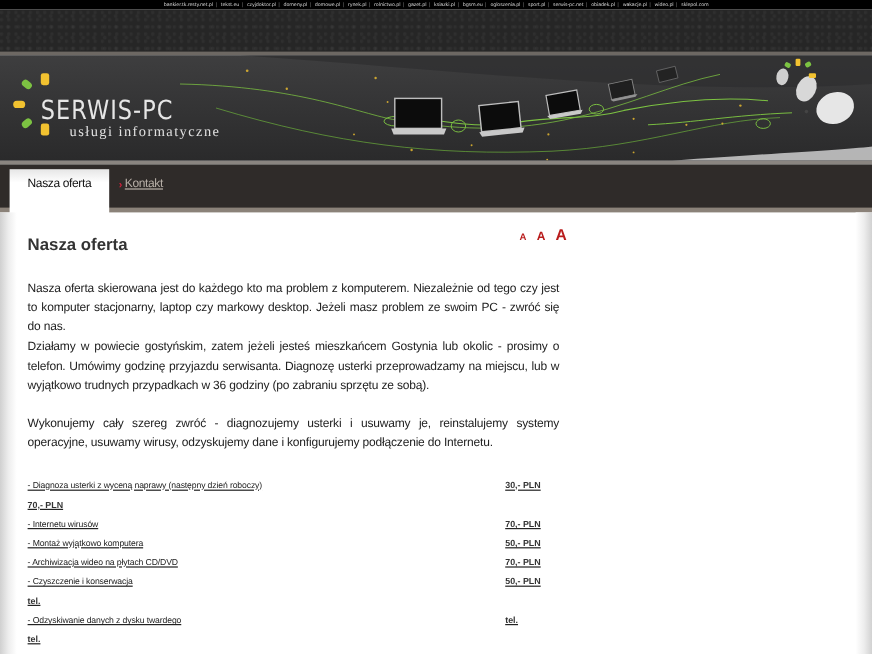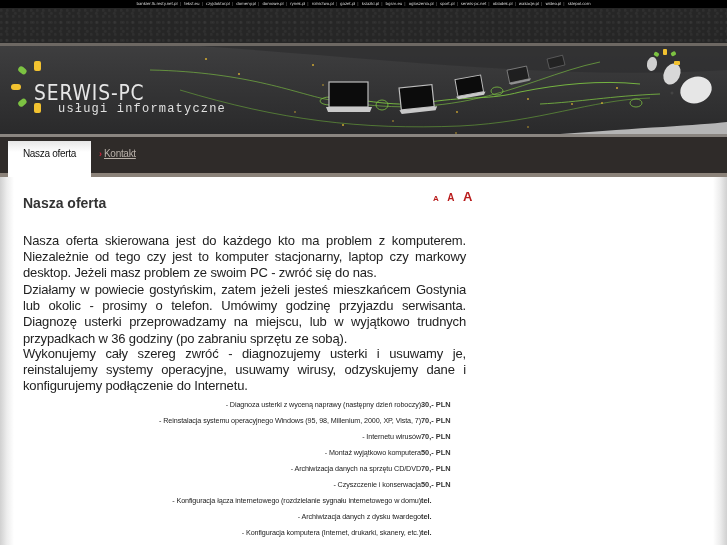--- a/index.html
+++ b/index.html
@@ -36,21 +36,21 @@
   .banner svg { position: absolute; left: 0; top: 0; }
   .bannerline { position: absolute; left: 0; top: 134px; width: 727px; height: 3px; background: #8a8580; }
 
   .logo-text {
     position: absolute; left: 34px; top: 80px; color: #e6e6e6; font-size: 22px;
     font-family: "DejaVu Sans", sans-serif; font-weight: normal; letter-spacing: 1px;
     transform: scaleX(0.85); transform-origin: left center;
   }
   .logo-sub {
     position: absolute; left: 58px; top: 102px; color: #e0e0e0; font-size: 12px;
-    font-family: Liberation Mono, monospace; letter-spacing: 1.2px;
+    font-family: Liberation Serif, serif; letter-spacing: 1.2px;
   }
 
   
   .navbar {
     position: absolute; left: 0; top: 137px; width: 727px; height: 37px;
     background: #2f2b29;
   }
   .nav-bottom { position: absolute; left: 0; top: 173px; width: 727px; height: 4px; background: #8b8279; }
   .tab-active {
     position: absolute; left: 8px; top: 141px; width: 83px; height: 37px;
@@ -76,31 +76,31 @@
   .page-title {
     position: absolute; left: 23px; top: 195px; font-size: 14px; font-weight: bold; color: #333;
   }
   .font-sizes { position: absolute; left: 433px; top: 187px; color: #b91c1c; font-weight: bold; }
   .font-sizes span { margin-right: 4px; cursor: pointer; }
   .fs-s { font-size: 8px; }
   .fs-m { font-size: 10px; }
   .fs-l { font-size: 13px; }
 
   .para {
-    position: absolute; left: 23px; width: 443px; font-size: 13px; line-height: 16.2px; color: #222;
+    position: absolute; left: 23px; width: 443px; font-size: 10px; line-height: 16.2px; color: #222;
     text-align: justify; letter-spacing: -0.15px;
   }
   .p1 { top: 233px; }
   .p2 { top: 282px; }
   .p3 { top: 346px; }
 
   .prices { position: absolute; left: 23px; top: 396px; width: 440px; }
   .price-row {
-    height: 16.1px; display: flex; justify-content: flex-end; align-items: center;
-    font-size: 7.2px; color: #222;
+    height: 16.1px; display: flex; justify-content: space-between; align-items: center;
+    font-size: 7.2px; color: #222; text-decoration: underline;
   }
   .price-row .svc { letter-spacing: -0.1px; }
   .price-row .val { width: 42px; font-weight: bold; font-size: 7.4px; color: #333; }
 </style>
 </head>
 <body>
 
 <div class="toplinks">
   <a>bankier.tk.resty.net.pl</a><span class="sep">|</span>
   <a>tekst.eu</a><span class="sep">|</span>
@@ -216,44 +216,41 @@
 <p class="para p1">Nasza oferta skierowana jest do każdego kto ma problem z komputerem. Niezależnie od tego czy jest to komputer stacjonarny, laptop czy markowy desktop. Jeżeli masz problem ze swoim PC - zwróć się do nas.</p>
 <p class="para p2">Działamy w powiecie gostyńskim, zatem jeżeli jesteś mieszkańcem Gostynia lub okolic - prosimy o telefon. Umówimy godzinę przyjazdu serwisanta. Diagnozę usterki przeprowadzamy na miejscu, lub w wyjątkowo trudnych przypadkach w 36 godziny (po zabraniu sprzętu ze sobą).</p>
 <p class="para p3">Wykonujemy cały szereg zwróć - diagnozujemy usterki i usuwamy je, reinstalujemy systemy operacyjne, usuwamy wirusy, odzyskujemy dane i konfigurujemy podłączenie do Internetu.</p>
 
 <div class="prices">
   <div class="price-row">
     <span class="svc">- Diagnoza usterki z wyceną naprawy (następny dzień roboczy)</span>
     <span class="val">30,- PLN</span>
   </div>
   <div class="price-row">
-    <span class="svc">- Reinstalacja systemu operacyjnego Windows (95, 98, Millenium, 2000, XP, Vista, 7)</span>
     <span class="val">70,- PLN</span>
   </div>
   <div class="price-row">
     <span class="svc">- Internetu wirusów</span>
     <span class="val">70,- PLN</span>
   </div>
   <div class="price-row">
     <span class="svc">- Montaż wyjątkowo komputera</span>
     <span class="val">50,- PLN</span>
   </div>
   <div class="price-row">
-    <span class="svc">- Archiwizacja danych na sprzętu CD/DVD</span>
+    <span class="svc">- Archiwizacja wideo na płytach CD/DVD</span>
     <span class="val">70,- PLN</span>
   </div>
   <div class="price-row">
     <span class="svc">- Czyszczenie i konserwacja</span>
     <span class="val">50,- PLN</span>
   </div>
   <div class="price-row">
-    <span class="svc">- Konfiguracja łącza internetowego (rozdzielanie sygnału internetowego w domu)</span>
     <span class="val">tel.</span>
   </div>
   <div class="price-row">
-    <span class="svc">- Archiwizacja danych z dysku twardego</span>
+    <span class="svc">- Odzyskiwanie danych z dysku twardego</span>
     <span class="val">tel.</span>
   </div>
   <div class="price-row">
-    <span class="svc">- Konfiguracja komputera (Internet, drukarki, skanery, etc.)</span>
     <span class="val">tel.</span>
   </div>
 </div>
 
 </body></html>

